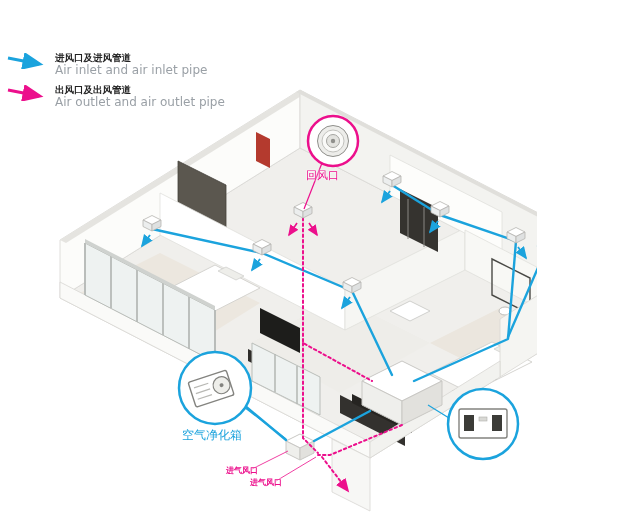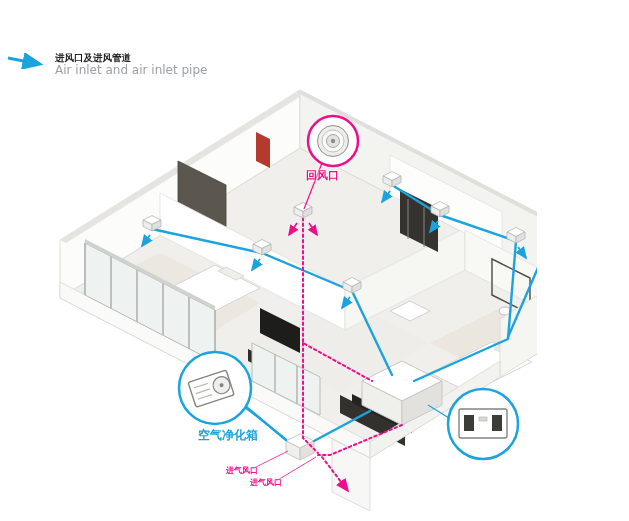--- a/index.html
+++ b/index.html
@@ -7,21 +7,21 @@
   #stage{position:relative;width:537px;height:521px;background:#ffffff;overflow:hidden;
          font-family:"DejaVu Sans","Liberation Sans",sans-serif;margin-top:43px;}
   #plan{position:absolute;left:0;top:0;}
   .pipe-blue{stroke:var(--blue);stroke-width:2.4;fill:none;stroke-linecap:round;stroke-linejoin:round;}
   .pipe-pink{stroke:var(--magenta);stroke-width:2;fill:none;stroke-dasharray:2.5 3;stroke-linecap:round;}
   .leader-blue{stroke:var(--blue);stroke-width:1.2;fill:none;}
   .leader-pink{stroke:var(--magenta);stroke-width:1.2;fill:none;}
   .thin-pink{stroke:var(--magenta);stroke-width:0.8;fill:none;}
   .flow-b{stroke:var(--blue);stroke-width:1.8;fill:none;}
   .flow-p{stroke:var(--magenta);stroke-width:1.6;fill:none;}
-  .lbl{position:absolute;font-weight:bold;white-space:nowrap;text-shadow:0 0 2px #fff,0 0 2px #fff;}
+  .lbl{position:absolute;font-weight:normal;white-space:nowrap;text-shadow:0 0 2px #fff,0 0 2px #fff;}
   .lbl.blue{color:var(--blue);}
   .lbl.pink{color:var(--magenta);}
   .lbl-lg{font-size:12px;}
   .lbl-md{font-size:11px;}
   .lbl-sm{font-size:8px;font-weight:bold;}
   .center{text-align:center;}
   .legend{position:absolute;left:6px;top:10px;display:flex;flex-direction:column;gap:8px;}
   .legend-row{display:flex;align-items:flex-start;gap:5px;}
   .legend-text .zh{font-size:9.5px;font-weight:bold;color:#222;line-height:1.15;}
   .legend-text .en{font-size:12px;color:#9aa0a6;line-height:1.1;}
@@ -226,21 +226,35 @@
             <path d="M0,0 L7,3 L0,6 z" style="fill:var(--blue)"></path>
           </marker>
         </defs>
         <line x1="2" y1="5" x2="33" y2="11" style="stroke:var(--blue)" stroke-width="3" marker-end="url(#la1)"></line>
       </svg>
       <div class="legend-text">
         <div class="zh">进风口及进风管道</div>
         <div class="en">Air inlet and air inlet pipe</div>
       </div>
     </div>
+    <div class="legend-row">
+      <svg width="44" height="16">
+        <defs>
+          <marker id="la2" markerWidth="8" markerHeight="8" refX="5.5" refY="3" orient="auto">
+            <path d="M0,0 L7,3 L0,6 z" style="fill:var(--magenta)"></path>
+          </marker>
+        </defs>
+        <line x1="2" y1="5" x2="33" y2="11" style="stroke:var(--magenta)" stroke-width="3" marker-end="url(#la2)"></line>
+      </svg>
+      <div class="legend-text">
+        <div class="zh">出风口及出风管道</div>
+        <div class="en">Air outlet and air outlet pipe</div>
+      </div>
+    </div>
   </div>
 
   <div class="lbl pink lbl-md" style="left:306px;top:125px;">回风口</div>
   <div class="lbl blue lbl-md" style="left:552px;top:153px;text-align:center;">新风口</div>
-  <div class="lbl blue lbl-lg center" style="left:192px;top:384px;width:72px;">空气净化箱</div>
+  <div class="lbl blue lbl-lg center" style="left:176px;top:384px;width:72px;">空气净化箱</div>
   <div class="lbl pink lbl-sm" style="left:226px;top:422px;text-align:right;">进气风口</div>
   <div class="lbl pink lbl-sm" style="left:250px;top:434px;">进气风口</div>
 
 </div>
 
 </body></html>

